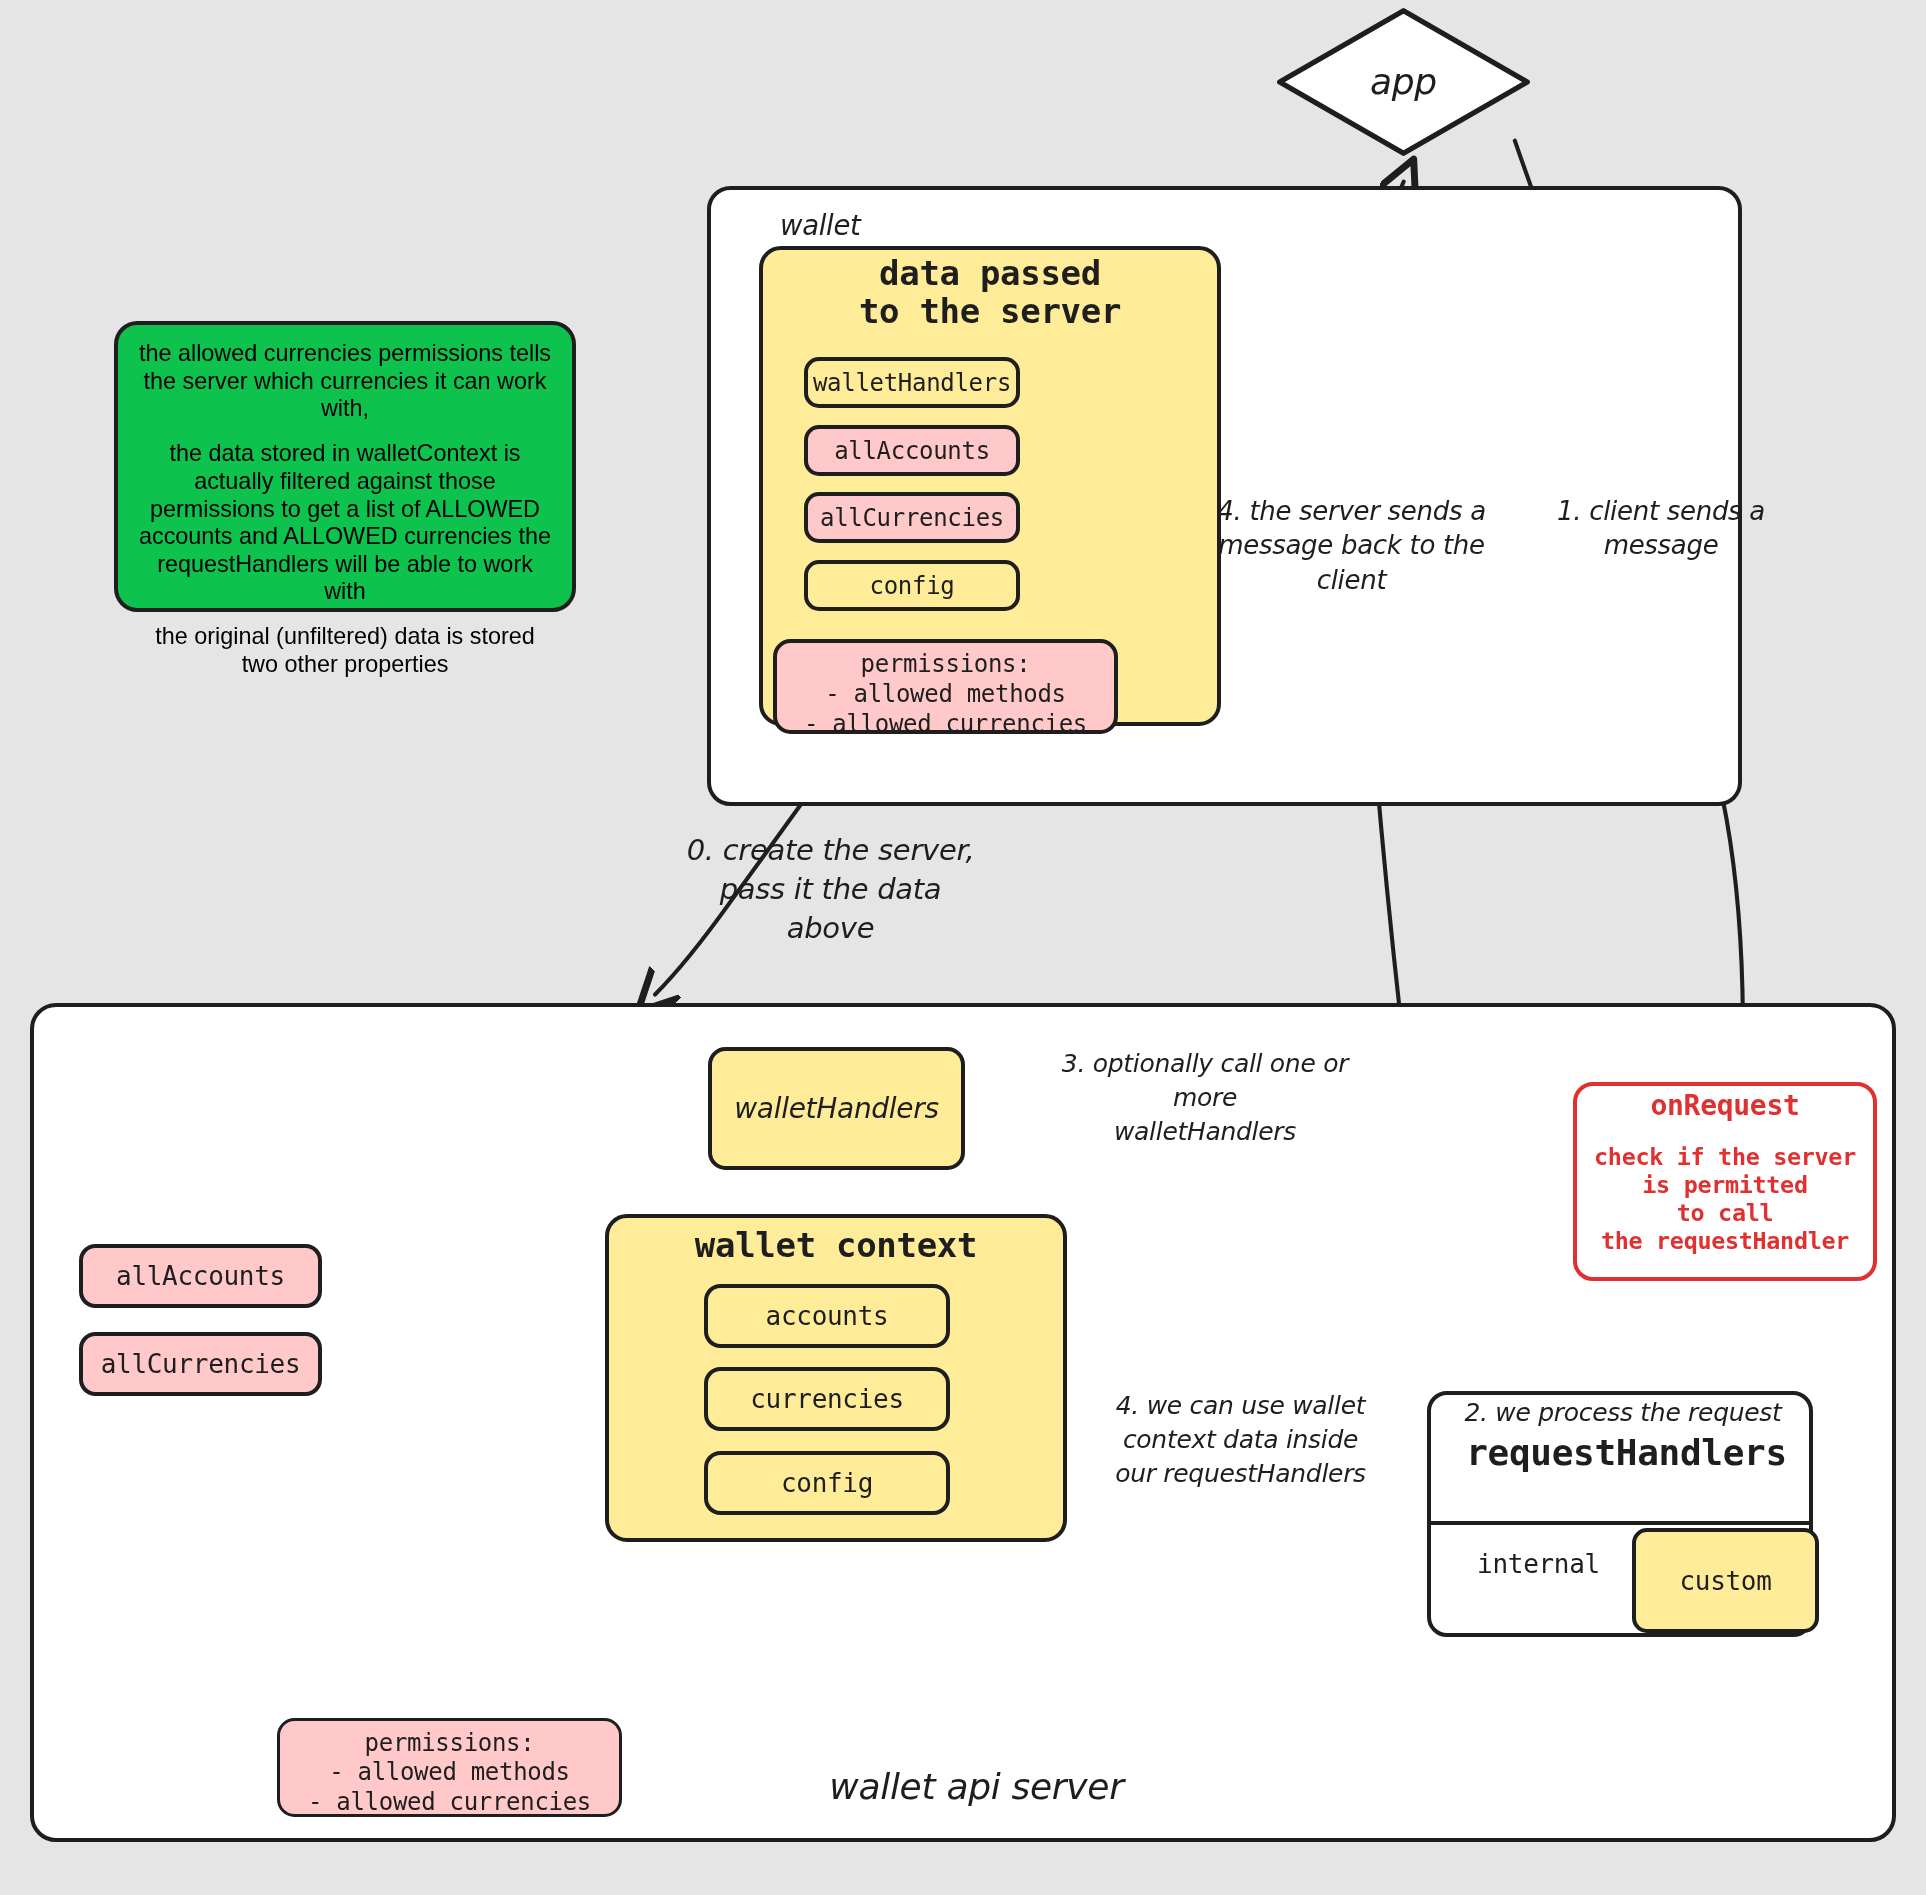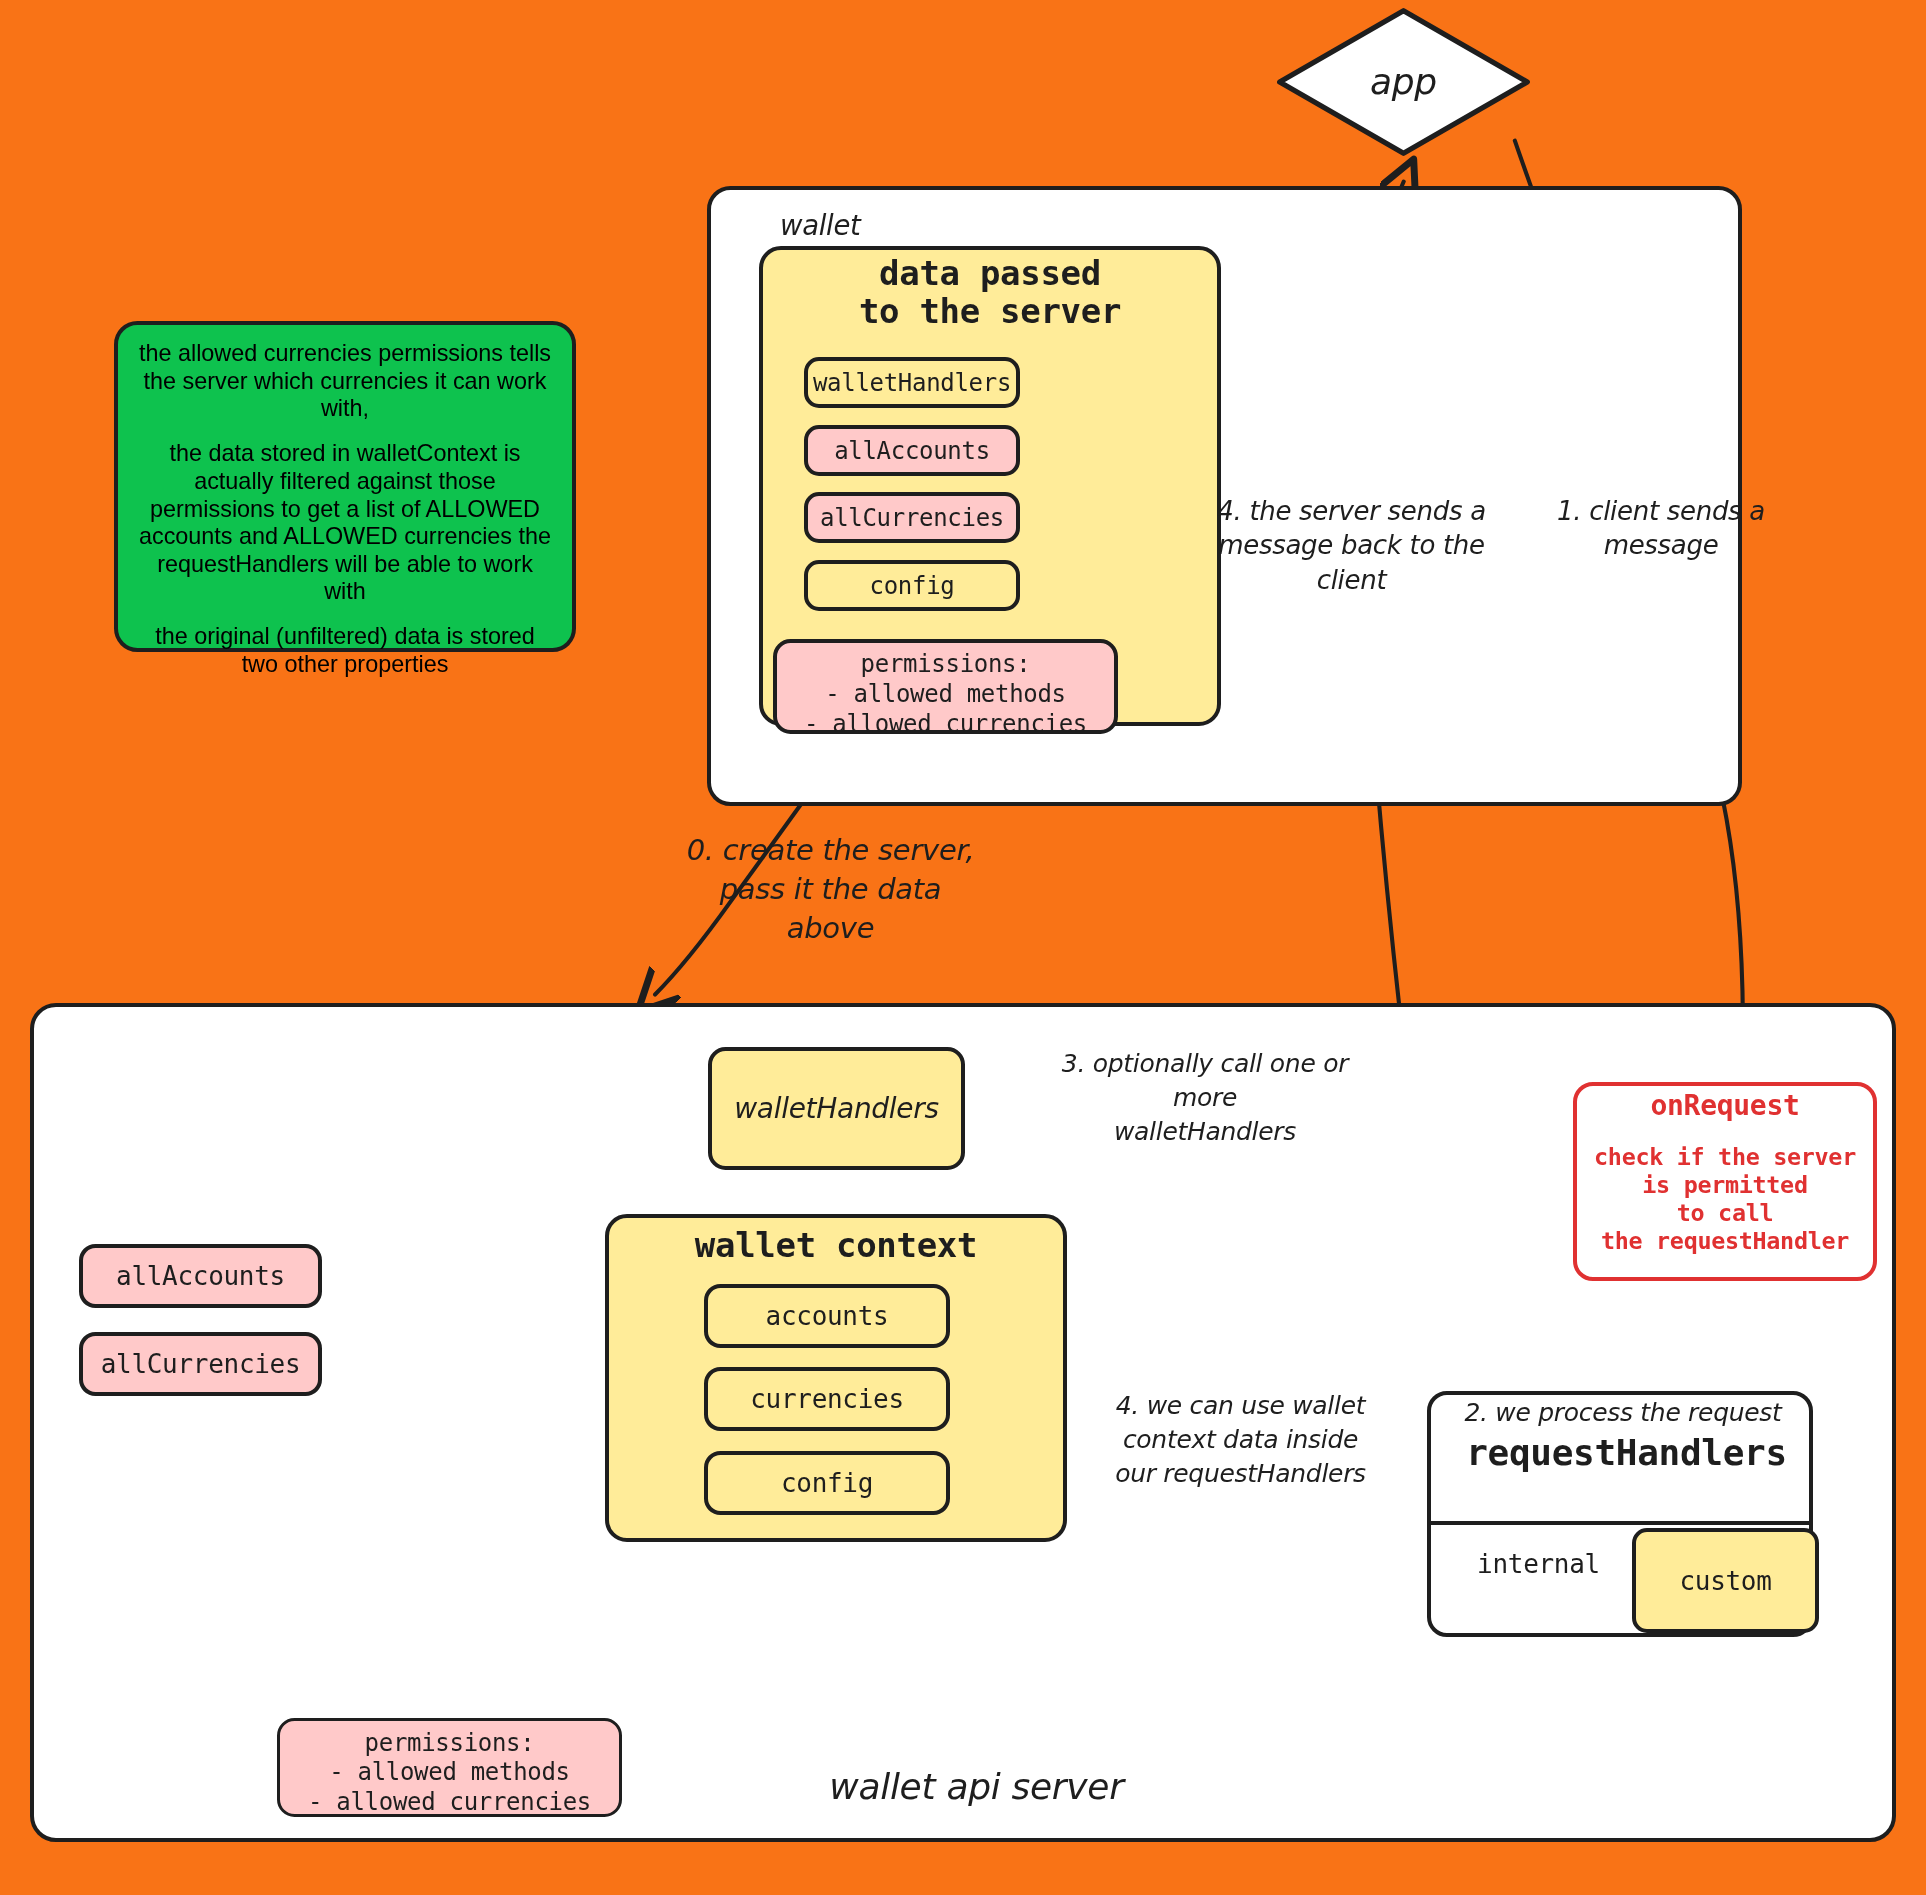--- a/index.html
+++ b/index.html
@@ -5,21 +5,21 @@
 <style>
   html, body {
     margin: 0;
     padding: 0;
     background: #ffffff;
   }
   #canvas {
     position: relative;
     width: 1926px;
     height: 1896px;
-    background: #f97316;
+    background: #e5e5e5;
     overflow: hidden;
     font-family: "DejaVu Sans", sans-serif;
   }
   .abs { position: absolute; box-sizing: border-box; }
 
   
   .sketchbox {
     border: 4.1px solid #1e1e1e;
     border-radius: 20px;
     background: transparent;
@@ -90,21 +90,21 @@
     <path d="M 2962 2200 L 2968 2370" fill="none" stroke="#e03131" stroke-width="7" stroke-linecap="round" marker-end="url(#ah-red)"></path>
   </svg>
 
   <div class="abs" style="left:1275px; top:5.8px; width:257px; height:152px;">
     <svg width="257" height="152" viewBox="0 0 440 260" style="position:absolute;left:0;top:0;overflow:visible;">
       <polygon points="220,8 432,130 220,252 8,130" fill="#ffffff" stroke="#1e1e1e" stroke-width="9" stroke-linejoin="round"></polygon>
     </svg>
     <div class="abs hand flexcenter" style="left:0; top:0; width:257px; height:152px; font-size:36px;">app</div>
   </div>
 
-  <div class="abs sketchbox fill-green" style="left:114px; top:321px; width:462px; height:331px; border-radius:23.4px; padding:15px 20px;">
+  <div class="abs sketchbox fill-green" style="left:114px; top:321px; width:462px; height:291px; border-radius:23.4px; padding:15px 20px;">
     <div class="center" style="font-family:'Liberation Sans', sans-serif; font-size:23.4px; line-height:1.18; color:#000;">the allowed currencies permissions tells the server which currencies it can work with,</div>
     <div style="height:17.5px"></div>
     <div class="center" style="font-family:'Liberation Sans', sans-serif; font-size:23.4px; line-height:1.18; color:#000;">the data stored in walletContext is actually filtered against those permissions to get a list of ALLOWED accounts and ALLOWED currencies the requestHandlers will be able to work with</div>
     <div style="height:17.5px"></div>
     <div class="center" style="font-family:'Liberation Sans', sans-serif; font-size:23.4px; line-height:1.18; color:#000;">the original (unfiltered) data is stored two other properties</div>
   </div>
 
   <div class="abs sketchbox fill-white" style="left:707px; top:186px; width:1035px; height:620px; border-radius:23.4px;"></div>
   <div class="abs hand" style="left:780px; top:193px; font-size:27.5px;margin-top:16px;">wallet</div>
 

